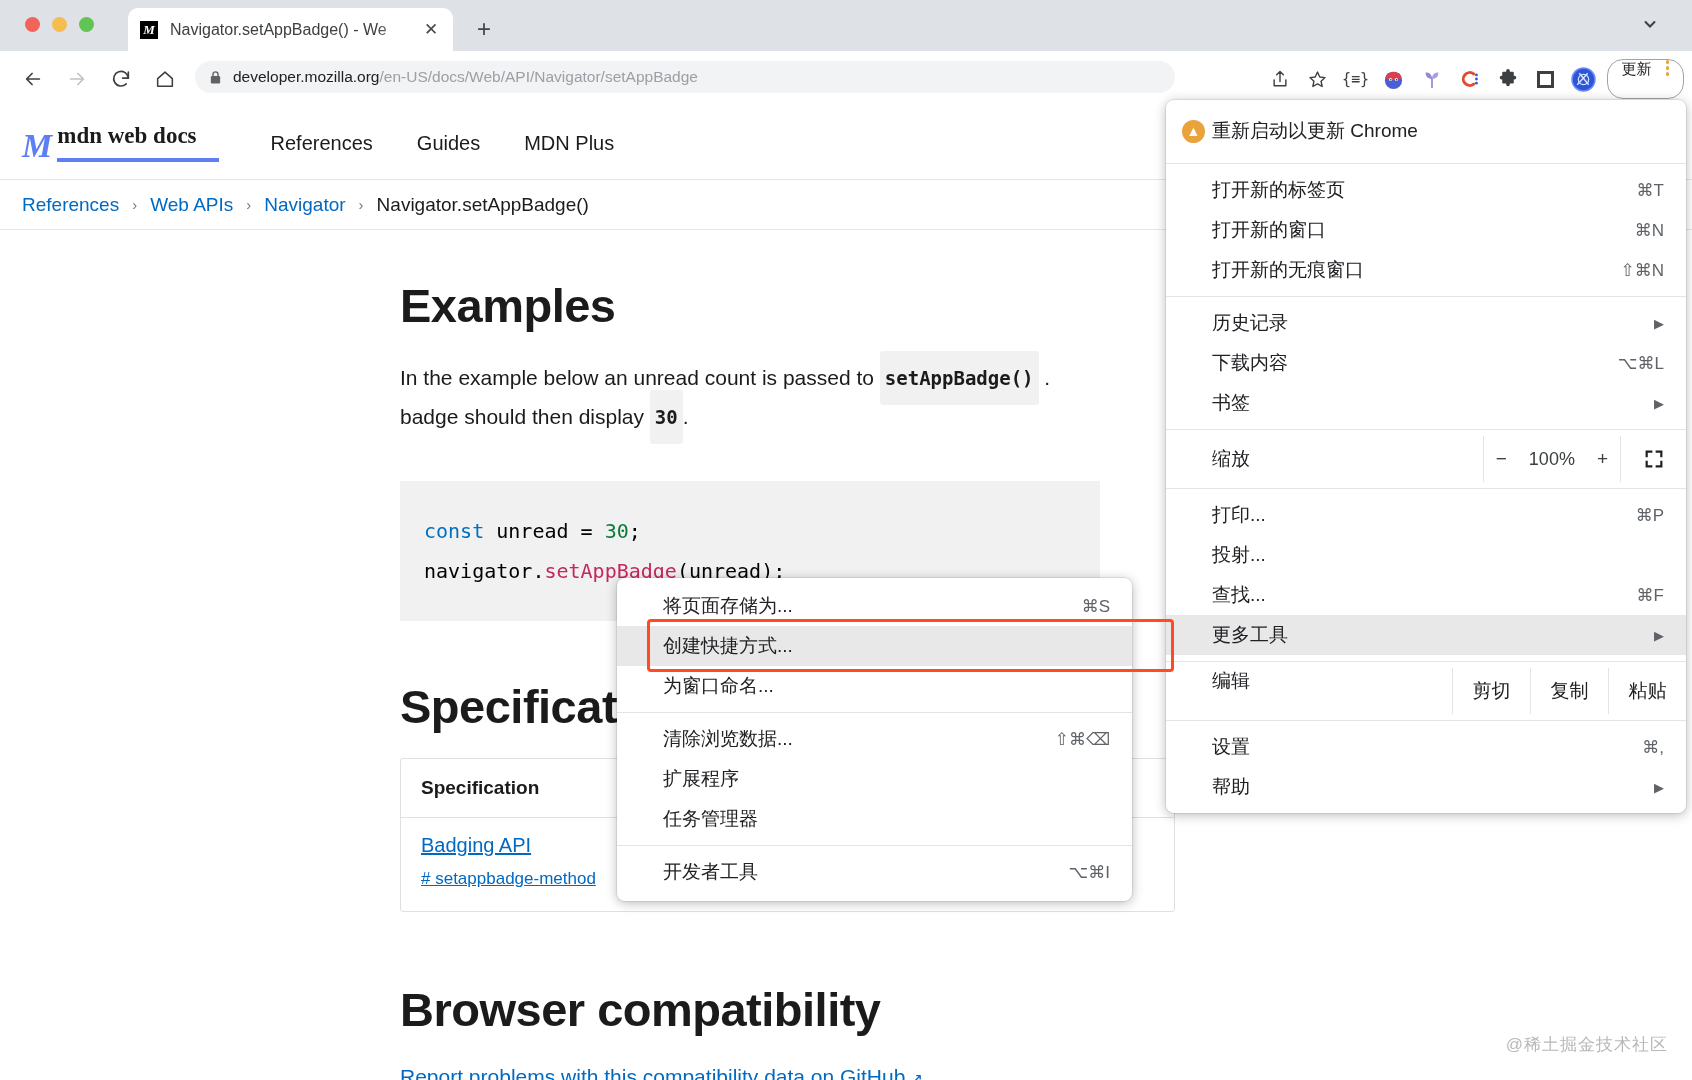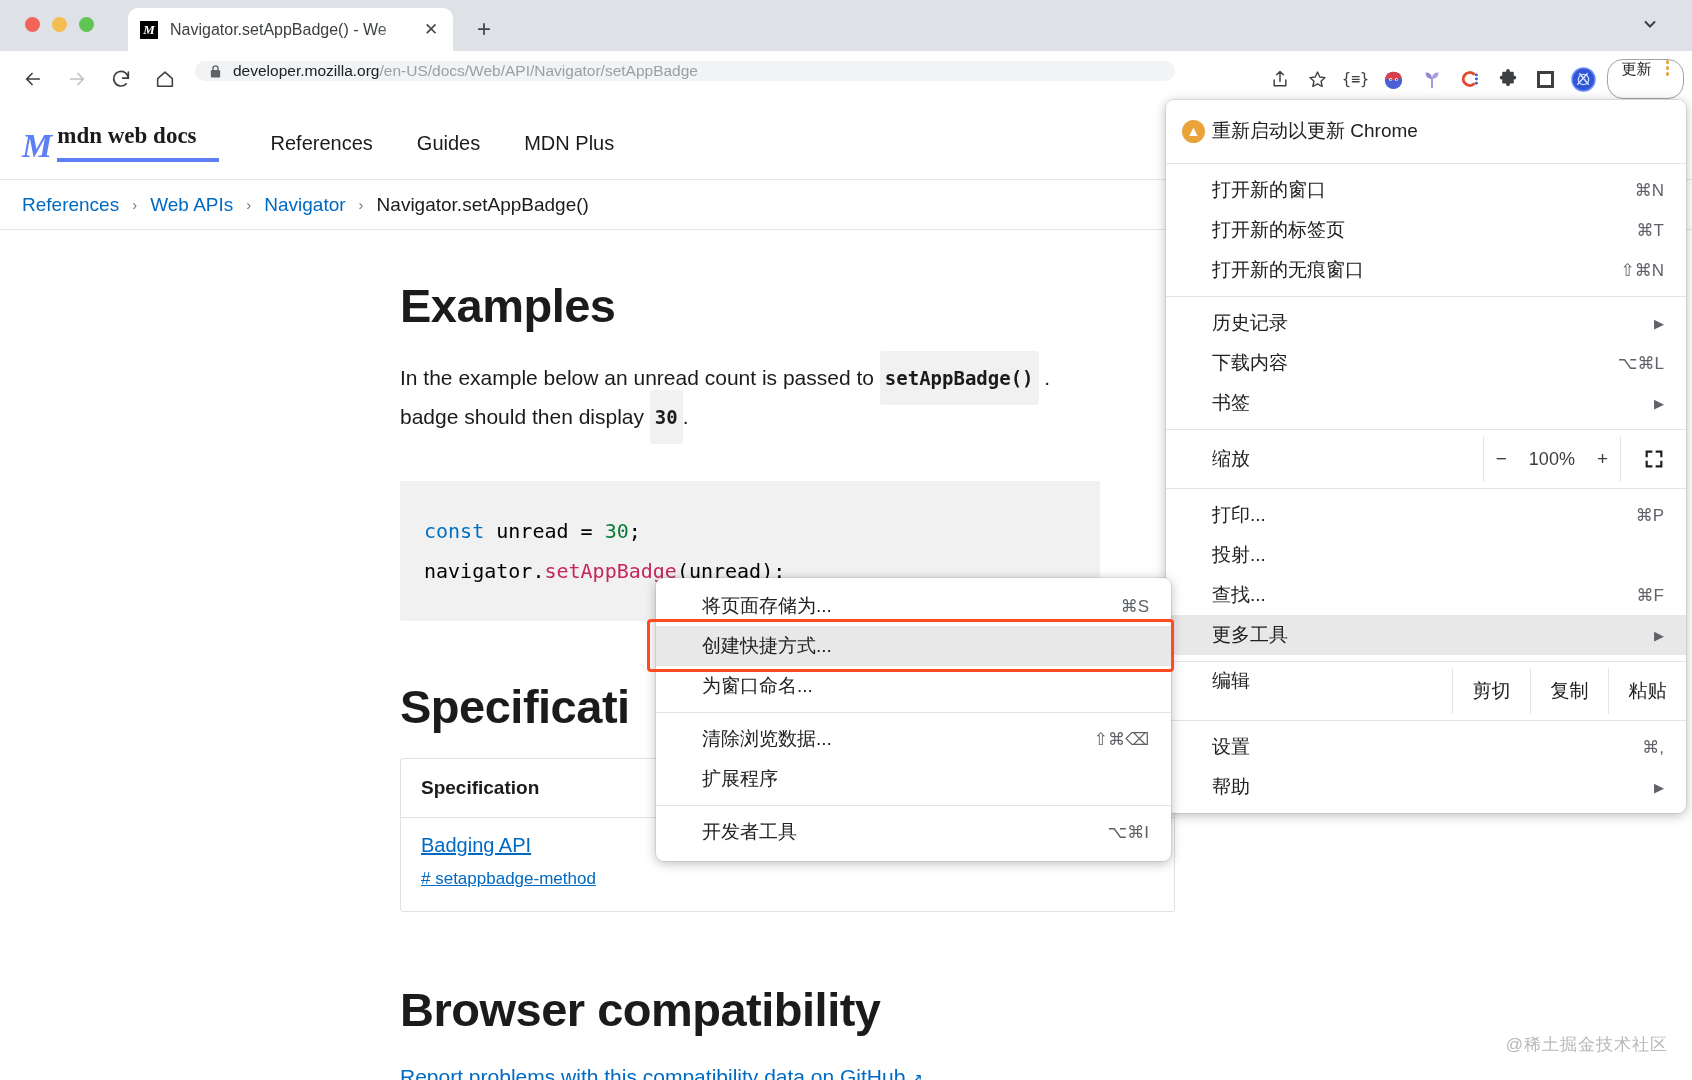--- a/index.html
+++ b/index.html
@@ -55,21 +55,21 @@
   }
   .nav-btn {
     width: 34px; height: 34px; margin-left: 10px; color: #3c4043;
     display: flex; align-items: center; justify-content: center; cursor: pointer;
     font-size: 20px; border-radius: 50%;
   }
   .nav-btn:first-child { margin-left: 16px; }
   .nav-btn.disabled { color: #bdc1c6; }
 
   .omnibox {
-    position: absolute; left: 195px; top: 61px; width: 980px; height: 20px;
+    position: absolute; left: 195px; top: 61px; width: 980px; height: 32px;
     background: #f1f3f4; border-radius: 18px; display: flex; align-items: center;
     padding: 0 14px; cursor: text;
   }
   .lock { margin-right: 11px; font-size: 13px; color: #5f6368; }
   .url { font-size: 15.5px; color: #9aa0a6; white-space: nowrap; }
   .url b { color: #202124; font-weight: 400; }
 
   .tb-icons { position: absolute; right: 8px; top: 56px; height: 46px; display: flex; align-items: center; }
   .tb-ico {
     width: 38px; height: 38px; display: flex; align-items: center; justify-content: center;
@@ -183,21 +183,21 @@
   }
   .editrow { display: flex; height: 46px; }
   .editrow .lbl { flex: 1 1 auto; padding-left: 46px; }
   .editrow .ebtn {
     height: 46px; min-width: 78px; display: flex; align-items: center; justify-content: center;
     border-left: 1px solid #e4e4e4; cursor: pointer; padding: 0 16px;
   }
 
   
   .submenu {
-    position: absolute; left: 656px; top: 578px; width: 515px;
+    position: absolute; left: 617px; top: 578px; width: 515px;
     background: #fff; border-radius: 8px;
     box-shadow: 0 2px 12px rgba(0,0,0,.28), 0 0 0 1px rgba(0,0,0,.07);
     padding: 8px 0 9px; font-size: 19px; color: #202124;
   }
   .smi { display: flex; align-items: center; height: 40px; padding: 0 22px 0 46px; cursor: pointer; }
   .smi .lbl { flex: 1 1 auto; white-space: nowrap; }
   .smi .sc { color: #5f6368; font-size: 17px; }
   .smi.hl { background: #e8e8e8; }
   .hl-ring {
     position: absolute; left: 647px; top: 619px; width: 527px; height: 53px;
@@ -397,26 +397,26 @@
 
   <div class="menu">
 
     <div class="mi update">
       <span class="up-ico">▲</span>
       <span class="lbl">重新启动以更新 Chrome</span>
     </div>
     <div class="msep"></div>
 
     <div class="mi">
+      <span class="lbl">打开新的标签页</span>
+      <span class="sc">⌘T</span>
+    </div>
+    <div class="mi">
       <span class="lbl">打开新的窗口</span>
       <span class="sc">⌘N</span>
-    </div>
-    <div class="mi">
-      <span class="lbl">打开新的标签页</span>
-      <span class="sc">⌘T</span>
     </div>
     <div class="mi">
       <span class="lbl">打开新的无痕窗口</span>
       <span class="sc">⇧⌘N</span>
     </div>
     <div class="msep"></div>
 
     <div class="mi">
       <span class="lbl">历史记录</span>
       <span class="arrow">▶</span>
@@ -497,20 +497,24 @@
     </div>
     <div class="msep"></div>
     <div class="smi">
       <span class="lbl">清除浏览数据...</span>
       <span class="sc">⇧⌘⌫</span>
     </div>
     <div class="smi">
       <span class="lbl">扩展程序</span>
       <span class="sc"></span>
     </div>
+    <div class="smi">
+      <span class="lbl">任务管理器</span>
+      <span class="sc"></span>
+    </div>
     <div class="msep"></div>
     <div class="smi">
       <span class="lbl">开发者工具</span>
       <span class="sc">⌥⌘I</span>
     </div>
   </div>
 
   <div class="hl-ring"></div>
 </div>
 

